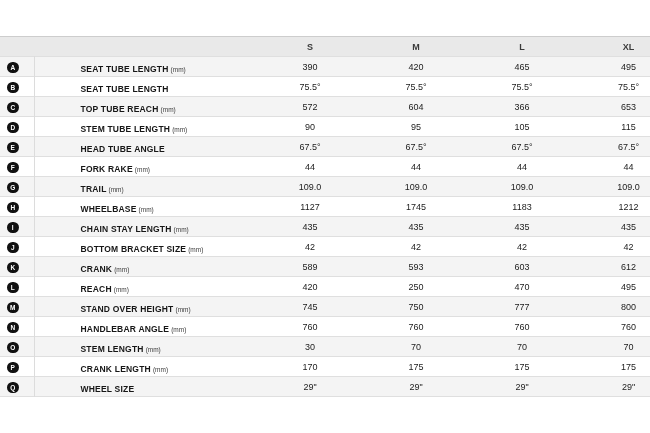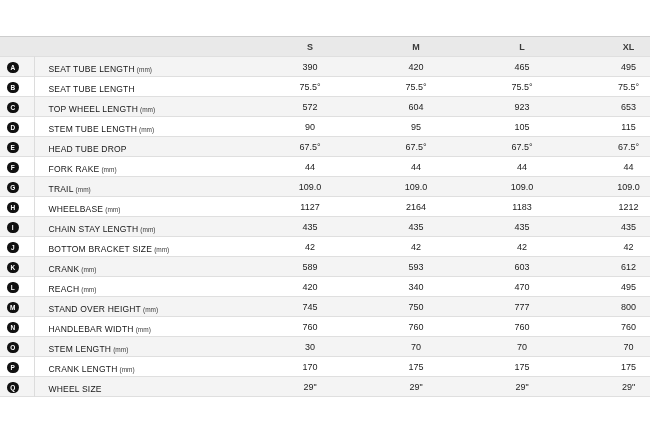--- a/index.html
+++ b/index.html
@@ -85,23 +85,24 @@
     line-height:11.5px;
     text-align:center;
     vertical-align:middle;
   }
   td.label-cell{
     padding-left:14px;
     text-align:left;
   }
   .lbl{
     font-size:8.5px;
-    font-weight:400;
+    font-weight:700;
     letter-spacing:0.2px;
     color:var(--label-text);
+    margin-left:32px;
   }
   .unit{
     font-size:6.5px;
     font-weight:400;
     color:var(--unit-text);
     margin-left:2px;
   }
 </style>
 </head>
 <body>
@@ -140,37 +141,37 @@
         <tr>
           <td class="badge-cell"><span class="badge">B</span></td>
           <td class="label-cell"><span class="lbl">SEAT TUBE LENGTH</span></td>
           <td class="val">75.5°</td>
           <td class="val">75.5°</td>
           <td class="val">75.5°</td>
           <td class="val">75.5°</td>
         </tr>
         <tr>
           <td class="badge-cell"><span class="badge">C</span></td>
-          <td class="label-cell"><span class="lbl">TOP WHEEL LENGTH</span><span class="unit">(mm)</span></td>
+          <td class="label-cell"><span class="lbl">TOP TUBE REACH</span><span class="unit">(mm)</span></td>
           <td class="val">572</td>
           <td class="val">604</td>
-          <td class="val">923</td>
+          <td class="val">366</td>
           <td class="val">653</td>
         </tr>
         <tr>
           <td class="badge-cell"><span class="badge">D</span></td>
           <td class="label-cell"><span class="lbl">STEM TUBE LENGTH</span><span class="unit">(mm)</span></td>
           <td class="val">90</td>
           <td class="val">95</td>
           <td class="val">105</td>
           <td class="val">115</td>
         </tr>
         <tr>
           <td class="badge-cell"><span class="badge">E</span></td>
-          <td class="label-cell"><span class="lbl">HEAD TUBE DROP</span></td>
+          <td class="label-cell"><span class="lbl">HEAD TUBE ANGLE</span></td>
           <td class="val">67.5°</td>
           <td class="val">67.5°</td>
           <td class="val">67.5°</td>
           <td class="val">67.5°</td>
         </tr>
         <tr>
           <td class="badge-cell"><span class="badge">F</span></td>
           <td class="label-cell"><span class="lbl">FORK RAKE</span><span class="unit">(mm)</span></td>
           <td class="val">44</td>
           <td class="val">44</td>
@@ -182,21 +183,21 @@
           <td class="label-cell"><span class="lbl">TRAIL</span><span class="unit">(mm)</span></td>
           <td class="val">109.0</td>
           <td class="val">109.0</td>
           <td class="val">109.0</td>
           <td class="val">109.0</td>
         </tr>
         <tr>
           <td class="badge-cell"><span class="badge">H</span></td>
           <td class="label-cell"><span class="lbl">WHEELBASE</span><span class="unit">(mm)</span></td>
           <td class="val">1127</td>
-          <td class="val">2164</td>
+          <td class="val">1745</td>
           <td class="val">1183</td>
           <td class="val">1212</td>
         </tr>
         <tr>
           <td class="badge-cell"><span class="badge">I</span></td>
           <td class="label-cell"><span class="lbl">CHAIN STAY LENGTH</span><span class="unit">(mm)</span></td>
           <td class="val">435</td>
           <td class="val">435</td>
           <td class="val">435</td>
           <td class="val">435</td>
@@ -214,35 +215,35 @@
           <td class="label-cell"><span class="lbl">CRANK</span><span class="unit">(mm)</span></td>
           <td class="val">589</td>
           <td class="val">593</td>
           <td class="val">603</td>
           <td class="val">612</td>
         </tr>
         <tr>
           <td class="badge-cell"><span class="badge">L</span></td>
           <td class="label-cell"><span class="lbl">REACH</span><span class="unit">(mm)</span></td>
           <td class="val">420</td>
-          <td class="val">340</td>
+          <td class="val">250</td>
           <td class="val">470</td>
           <td class="val">495</td>
         </tr>
         <tr>
           <td class="badge-cell"><span class="badge">M</span></td>
           <td class="label-cell"><span class="lbl">STAND OVER HEIGHT</span><span class="unit">(mm)</span></td>
           <td class="val">745</td>
           <td class="val">750</td>
           <td class="val">777</td>
           <td class="val">800</td>
         </tr>
         <tr>
           <td class="badge-cell"><span class="badge">N</span></td>
-          <td class="label-cell"><span class="lbl">HANDLEBAR WIDTH</span><span class="unit">(mm)</span></td>
+          <td class="label-cell"><span class="lbl">HANDLEBAR ANGLE</span><span class="unit">(mm)</span></td>
           <td class="val">760</td>
           <td class="val">760</td>
           <td class="val">760</td>
           <td class="val">760</td>
         </tr>
         <tr>
           <td class="badge-cell"><span class="badge">O</span></td>
           <td class="label-cell"><span class="lbl">STEM LENGTH</span><span class="unit">(mm)</span></td>
           <td class="val">30</td>
           <td class="val">70</td>

